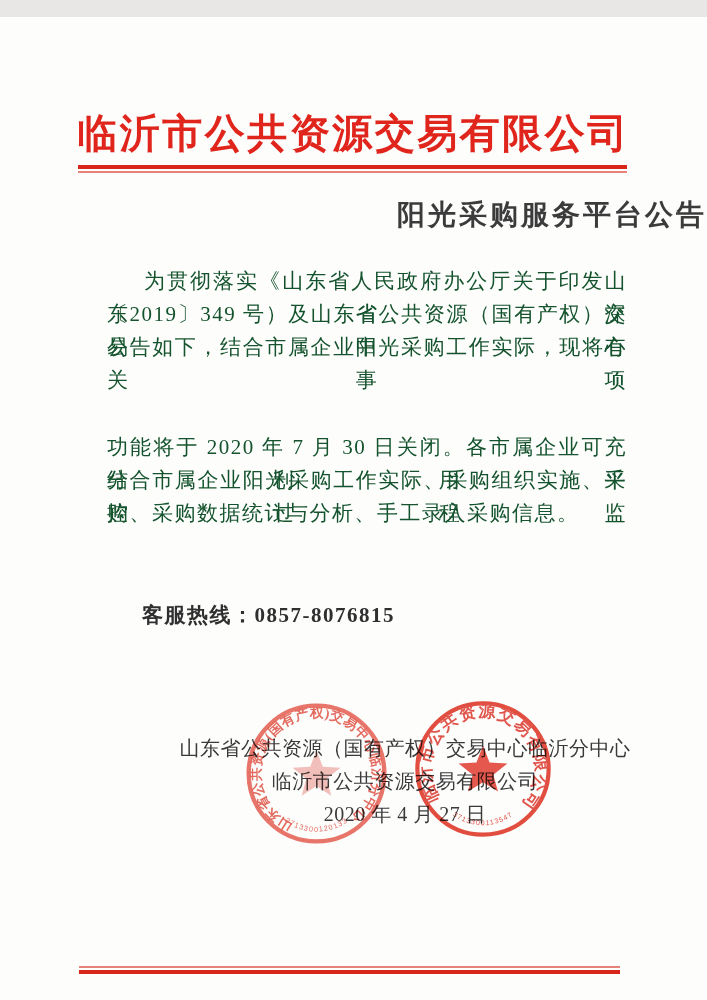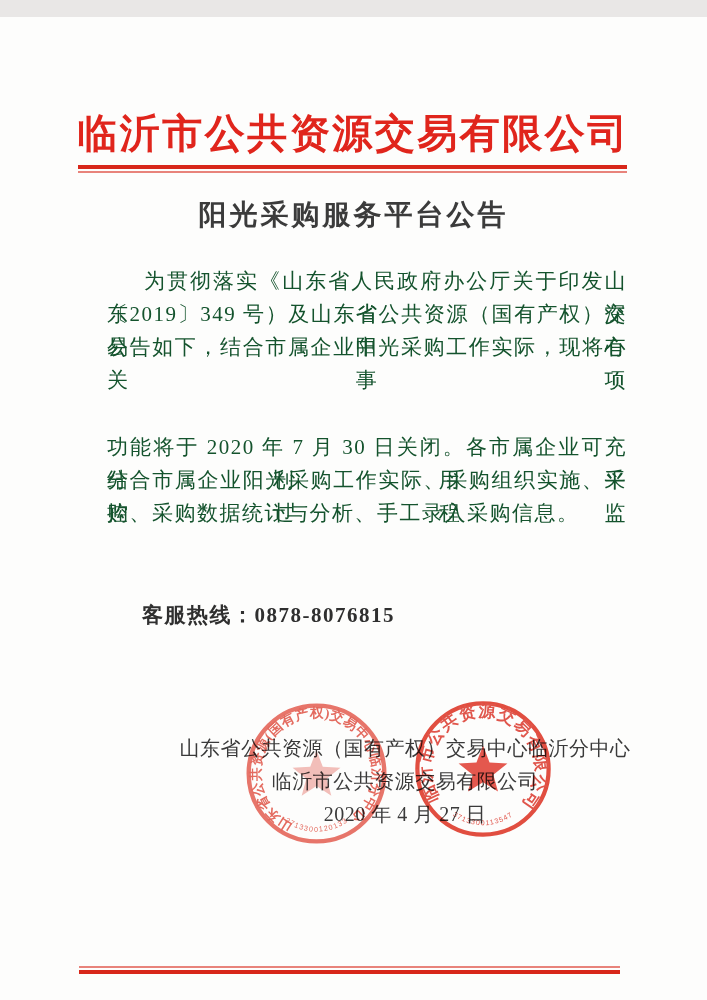--- a/index.html
+++ b/index.html
@@ -15,21 +15,21 @@
     text-align:center;font-size:40px;line-height:42px;font-weight:bold;
     letter-spacing:2.5px;color:#e0251c;
     font-family:"Liberation Serif","DejaVu Serif",serif;
   }
   .rule-top{position:absolute;left:78px;top:148px;width:549px;}
   .rule-top .thick{height:4px;background:#d8271a;}
   .rule-top .thin{height:2px;background:#e8837b;margin-top:2px;}
   
   .doc-title{
     position:absolute;top:183px;left:0;width:707px;height:30px;
-    text-align:center;font-size:28px;line-height:30px;font-weight:bold;
+    text-align:right;font-size:28px;line-height:30px;font-weight:bold;
     letter-spacing:3px;color:#3b3b3b;
     font-family:"Liberation Sans","DejaVu Sans",sans-serif;
   }
   
   .para{
     position:absolute;left:107px;width:520px;
     font-size:21px;color:#14532d;letter-spacing:1.5px;
   }
   .para1{top:248px;}
   .para2{top:414px;}
@@ -74,21 +74,21 @@
     <div class="line fill">〔2019〕349 号）及山东省公共资源（国有产权）交易中心</div>
     <div class="line fill">公告如下，结合市属企业阳光采购工作实际，现将有关事项</div>
   </div>
 
   <div class="para para2">
     <div class="line fill">功能将于 2020 年 7 月 30 日关闭。各市属企业可充分利用平</div>
     <div class="line fill">结合市属企业阳光采购工作实际、采购组织实施、采购过程监</div>
     <div class="line">控、采购数据统计与分析、手工录入采购信息。</div>
   </div>
 
-  <div class="hotline">客服热线：0878-8076815</div>
+  <div class="hotline">客服热线：0857-8076815</div>
 
   <div class="signature">
     <div class="sig-line">山东省公共资源（国有产权）交易中心临沂分中心</div>
     <div class="sig-line">临沂市公共资源交易有限公司</div>
     <div class="sig-line">2020 年 4 月 27 日</div>
   </div>
 
   <svg class="seal seal-left" viewBox="0 0 160 160" xmlns="http://www.w3.org/2000/svg">
     <defs>
       <path id="ringL" d="M 80 80 m -58 0 a 58 58 0 1 1 116 0 a 58 58 0 1 1 -116 0"></path>

